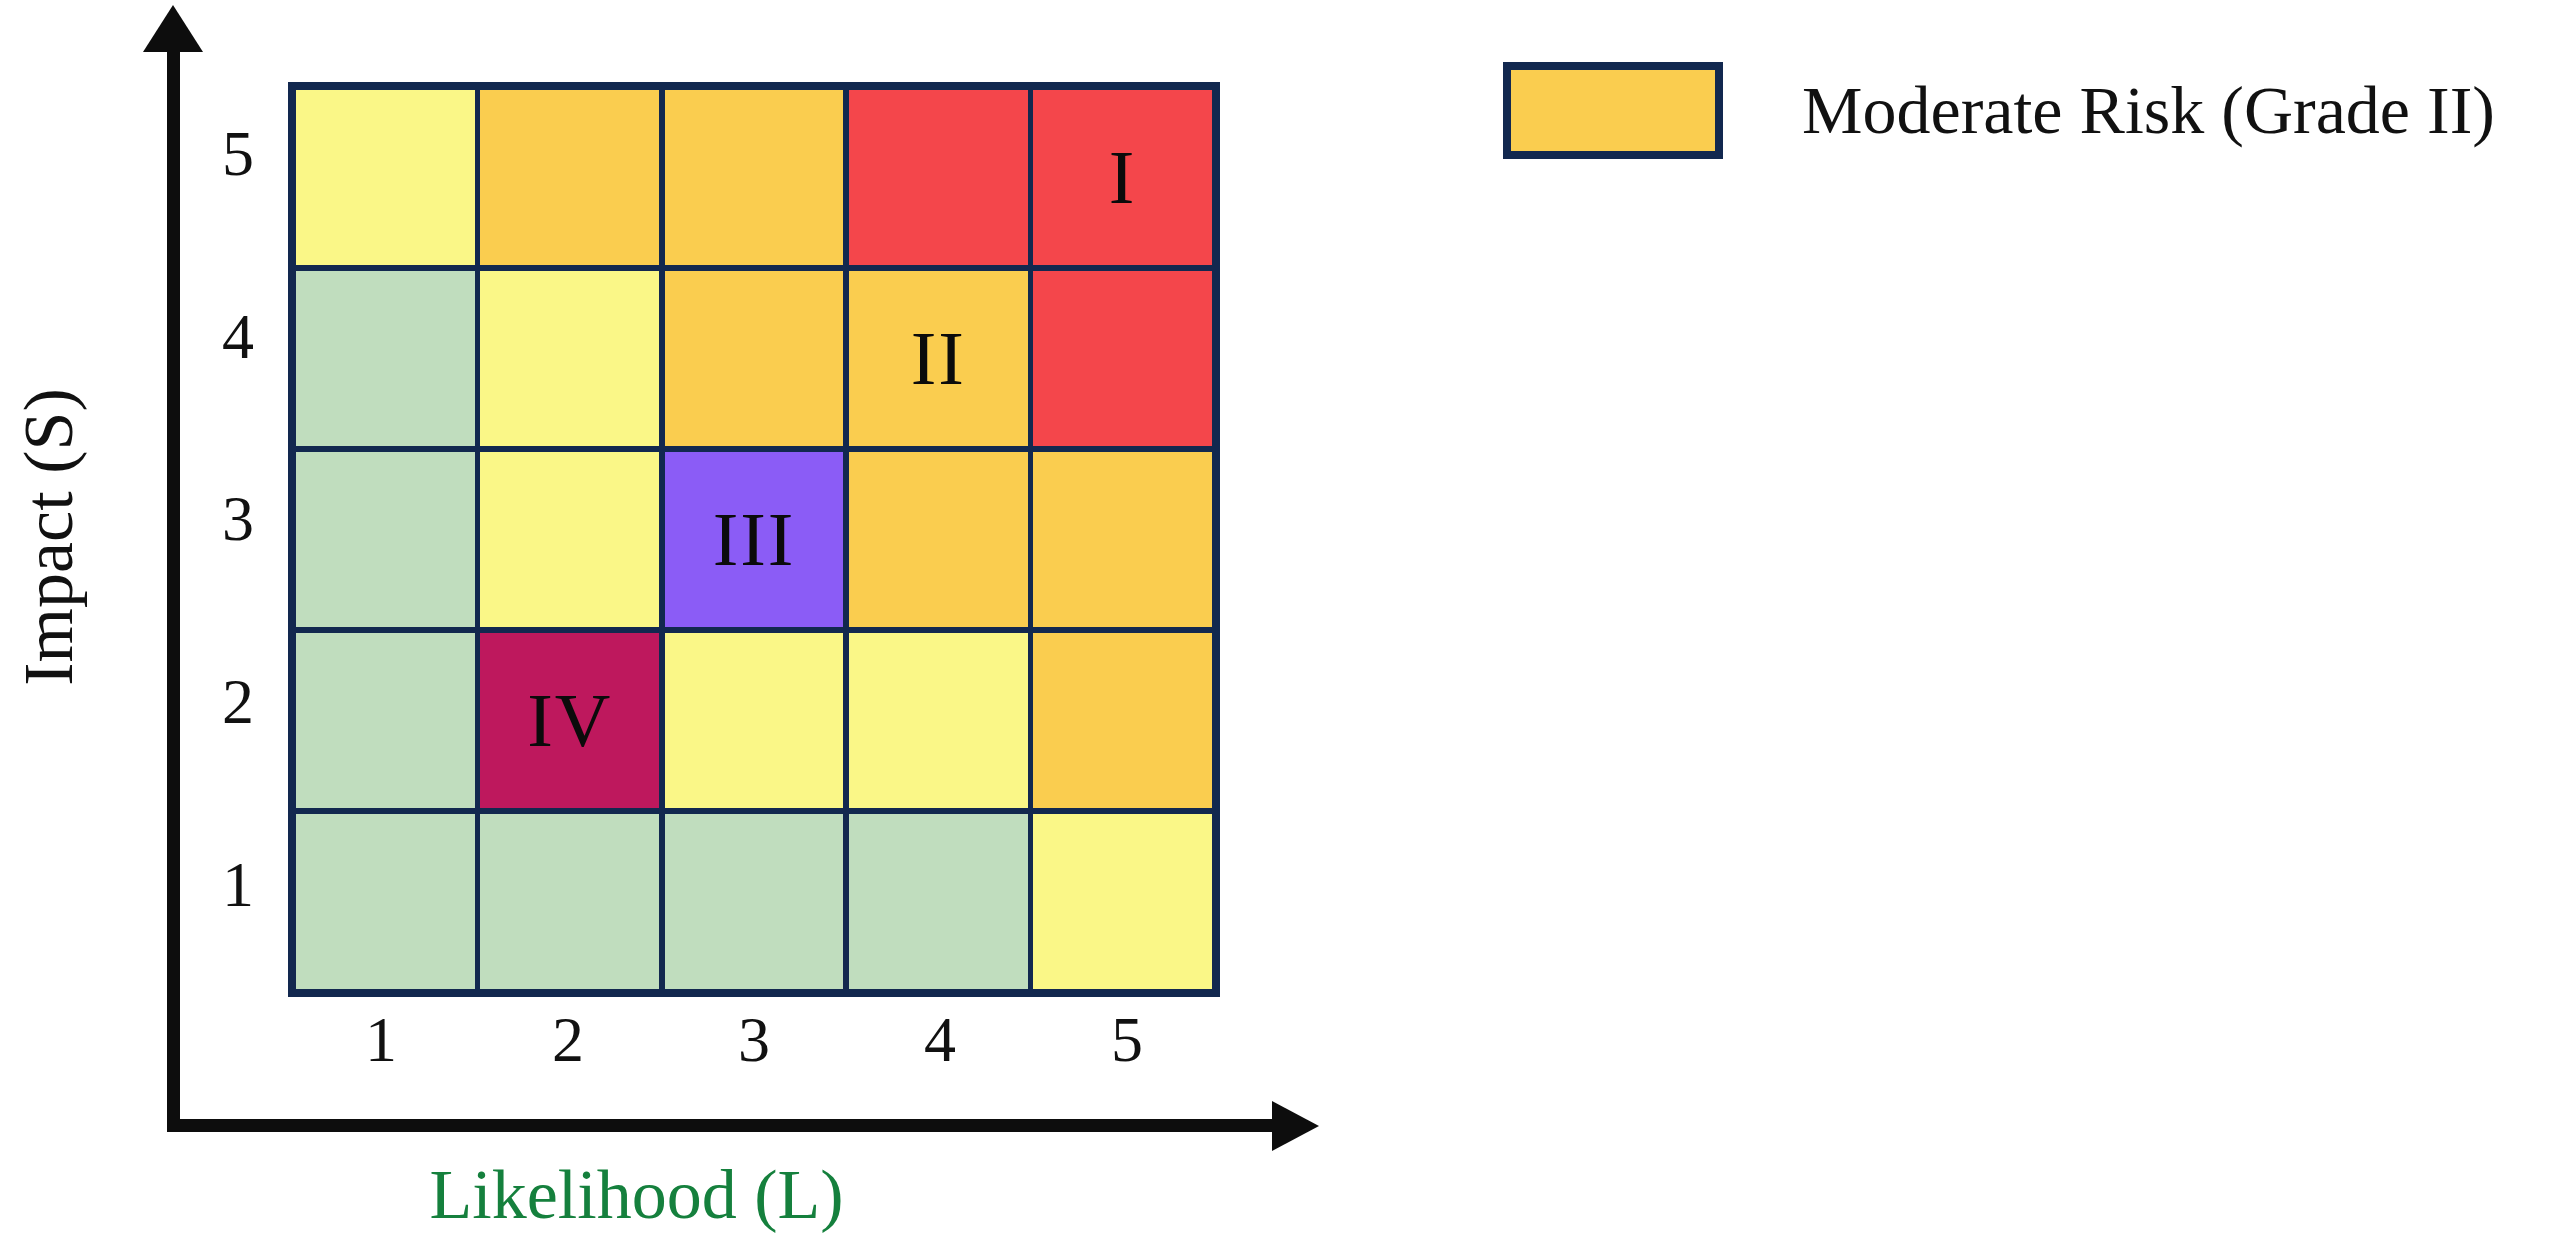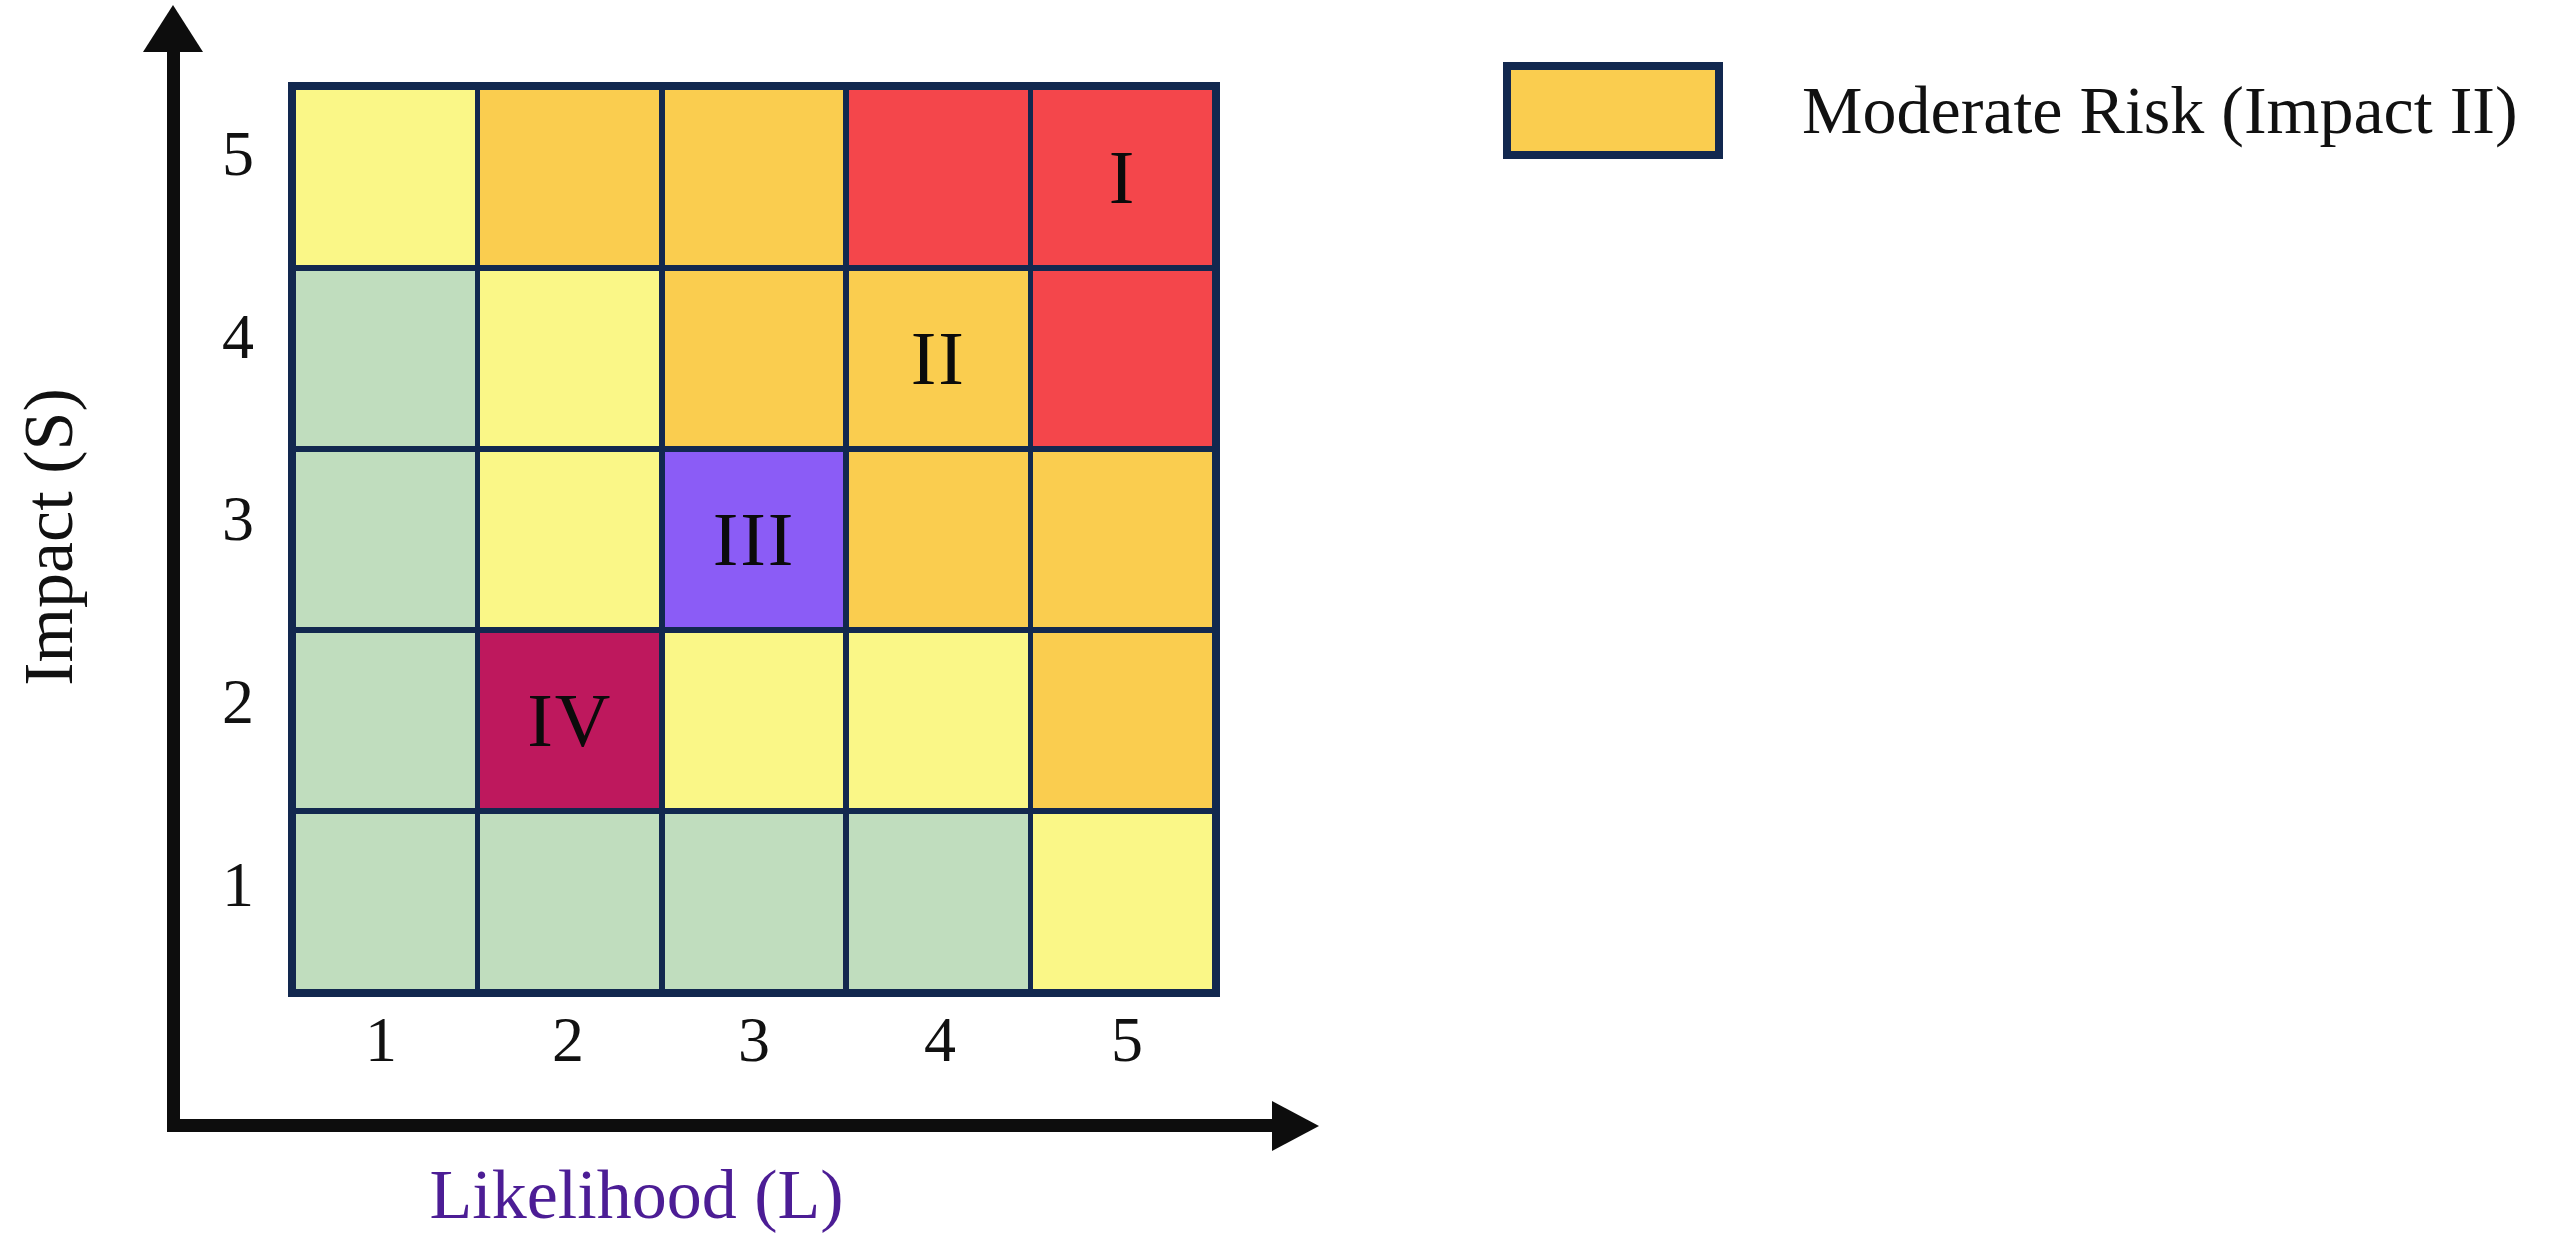--- a/index.html
+++ b/index.html
@@ -76,21 +76,21 @@
     transform: rotate(-90deg);
     white-space: nowrap;
   }
   #xlabel {
     position: absolute;
     left: 296px;
     top: 1155px;
     width: 681px;
     text-align: center;
     font-size: 70px;
-    color: #4c1d95;
+    color: #15803d;
     white-space: nowrap;
   }
 
   
   .ytick {
     position: absolute;
     left: 193px;
     width: 90px;
     text-align: center;
     font-size: 64px;
@@ -216,16 +216,16 @@
     <div class="cell" style="background: rgb(192, 221, 190);"></div>
     <div class="cell" style="background: rgb(192, 221, 190);"></div>
     <div class="cell" style="background: rgb(192, 221, 190);"></div>
     <div class="cell" style="background: rgb(250, 247, 135);"></div>
   </div>
 </div>
 
 <div id="legend">
   <div class="legend-row">
     <div class="legend-swatch" style="background: rgb(250, 205, 79);"></div>
-    <div class="legend-label">Moderate Risk (Impact II)</div>
+    <div class="legend-label">Moderate Risk (Grade II)</div>
   </div>
 </div>
 
 
 </body></html>

